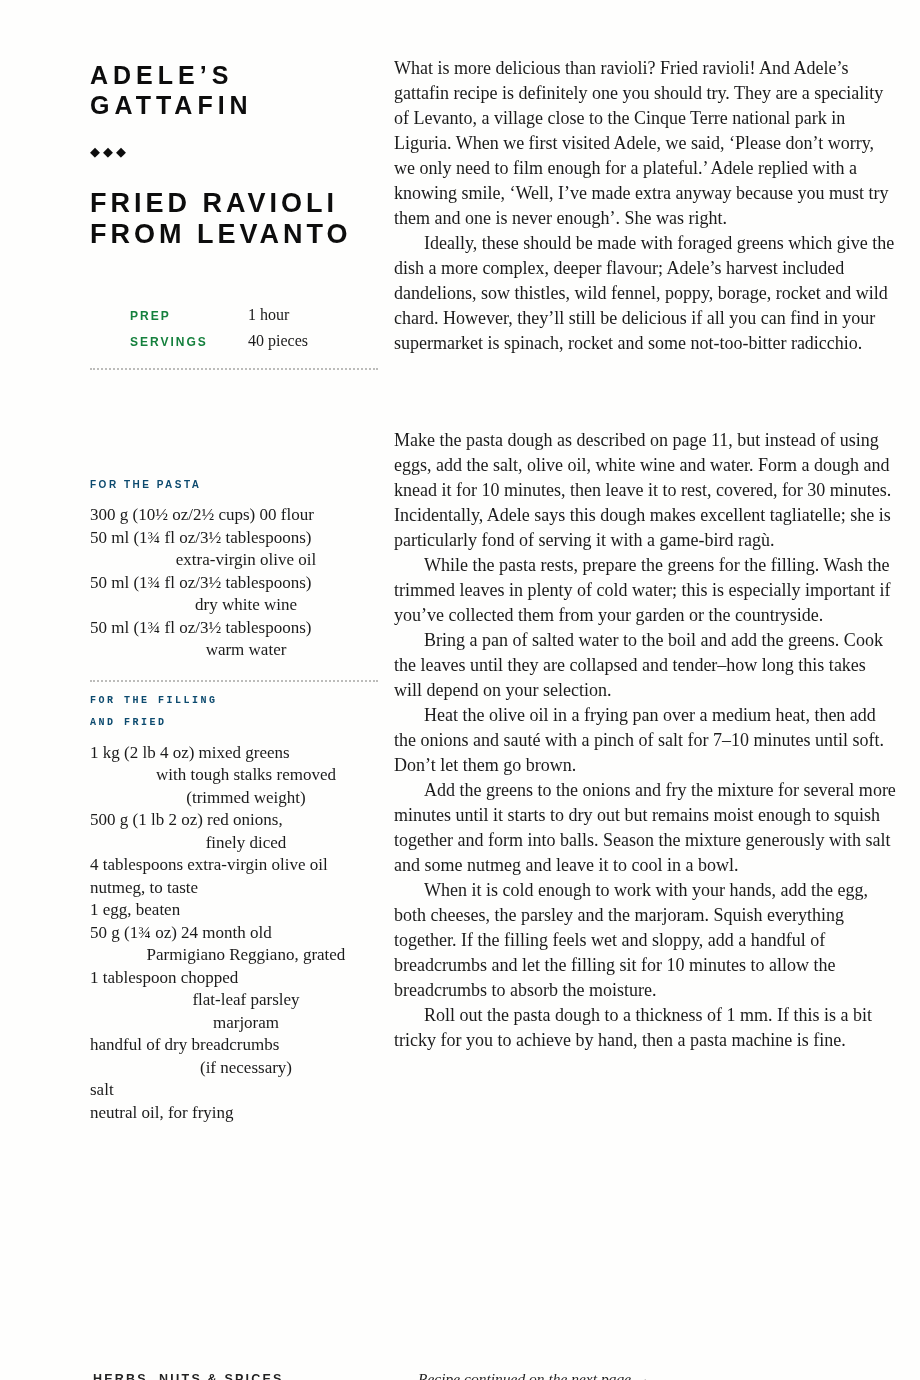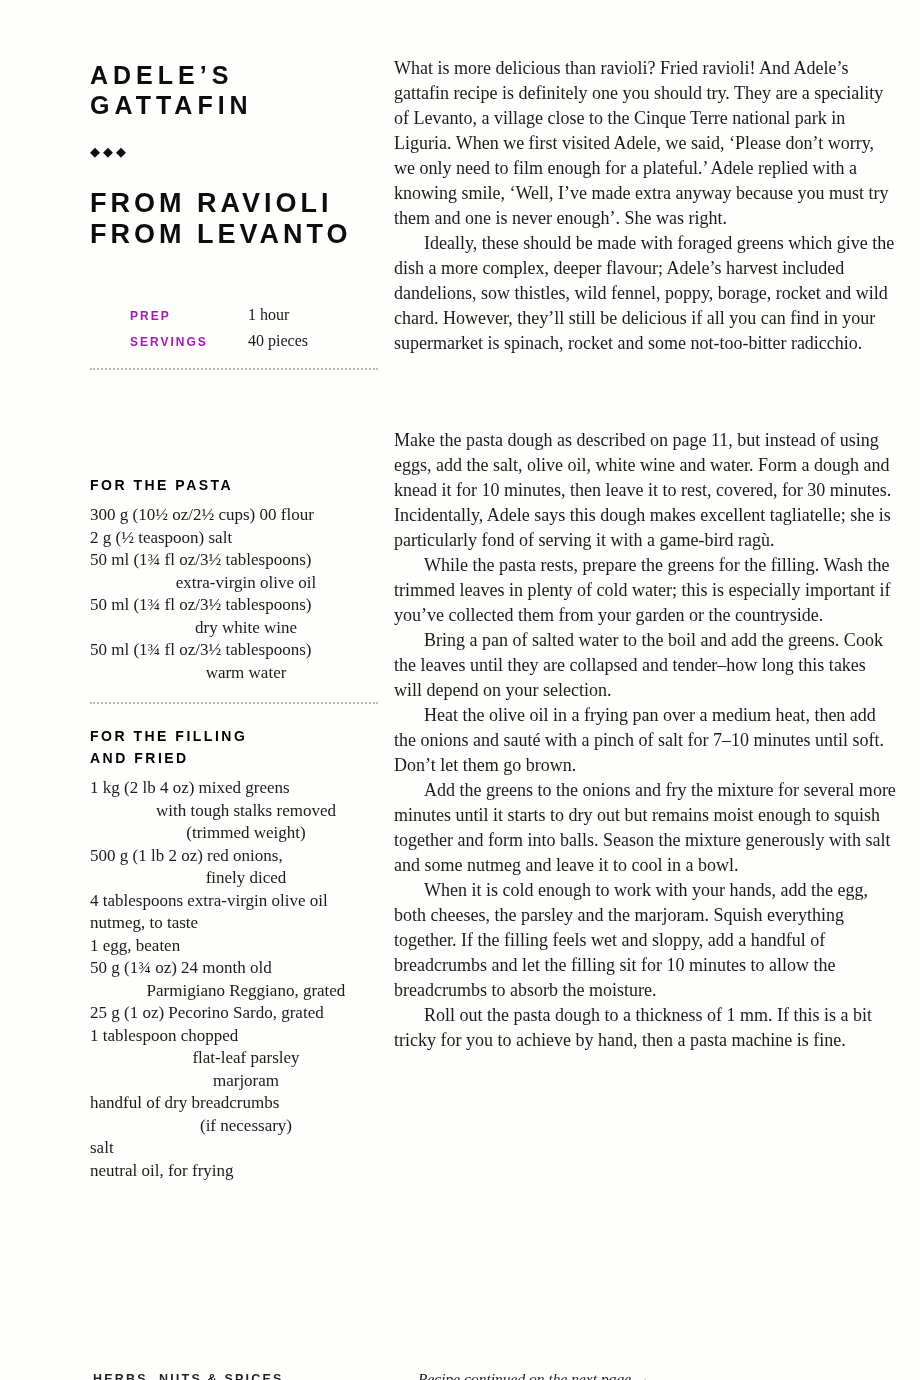--- a/index.html
+++ b/index.html
@@ -43,48 +43,48 @@
     margin-top:56px;
     padding-bottom:10px;
     border-bottom:2px dotted #bcbcba;
   }
   .meta-row{display:flex;align-items:baseline;height:26px;}
   .meta-label{
     width:118px;flex:0 0 118px;
     font-family:"Liberation Sans",sans-serif;
     font-weight:700;
     font-size:12px;letter-spacing:2px;
-    color:#a21caf;
+    color:#15803d;
     padding-left:40px;
   }
   .meta-value{
     font-family:"Liberation Serif",serif;
     font-size:16px;color:#1b1b1b;
   }
   .section-heading{
     font-family:"Liberation Sans",sans-serif;
     font-weight:700;
-    font-size:14px;line-height:22px;
+    font-size:10px;line-height:22px;
     letter-spacing:2.5px;
-    color:#000000;
+    color:#0c4a6e;
   }
   .pasta-section .section-heading{margin-top:104px;}
   .ing-list{
     margin-top:8px;
     font-family:"Liberation Serif",serif;
     font-size:17px;line-height:22.5px;
     color:#1b1b1b;
   }
   .ing{white-space:nowrap;}
   .ing.ind{padding-left:24px;text-align:center;}
   .rule{
     margin-top:18px;
     border-top:2px dotted #bcbcba;
   }
-  .filling-section .section-heading{margin-top:21px;}
+  .filling-section .section-heading{margin-top:8px;font-family:Liberation Mono, monospace;}
 
   
   .body-text{
     font-family:"Liberation Serif",serif;
     font-size:18px;line-height:25px;
     color:#1b1b1b;
     text-align:left;
   }
   .intro-block{margin-top:56px;}
   .method-block{margin-top:72px;}
@@ -115,40 +115,39 @@
   <div class="left-col">
 
     <div class="recipe-title">
       <div>ADELE’S</div>
       <div>GATTAFIN</div>
     </div>
 
     <div class="ornament">◆◆◆</div>
 
     <div class="recipe-subtitle">
-      <div>FROM RAVIOLI</div>
+      <div>FRIED RAVIOLI</div>
       <div>FROM LEVANTO</div>
     </div>
 
     <div class="meta">
       <div class="meta-row">
         <span class="meta-label">PREP</span>
         <span class="meta-value">1 hour</span>
       </div>
       <div class="meta-row">
         <span class="meta-label">SERVINGS</span>
         <span class="meta-value">40 pieces</span>
       </div>
     </div>
 
     <div class="pasta-section">
       <div class="section-heading">FOR THE PASTA</div>
       <div class="ing-list">
           <div class="ing">300 g (10½ oz/2½ cups) 00 flour</div>
-          <div class="ing">2 g (½ teaspoon) salt</div>
           <div class="ing">50 ml (1¾ fl oz/3½ tablespoons)</div>
           <div class="ing ind">extra-virgin olive oil</div>
           <div class="ing">50 ml (1¾ fl oz/3½ tablespoons)</div>
           <div class="ing ind">dry white wine</div>
           <div class="ing">50 ml (1¾ fl oz/3½ tablespoons)</div>
           <div class="ing ind">warm water</div>
         </div>
     </div>
 
     <div class="rule"></div>
@@ -162,21 +161,20 @@
           <div class="ing">1 kg (2 lb 4 oz) mixed greens</div>
           <div class="ing ind">with tough stalks removed</div>
           <div class="ing ind">(trimmed weight)</div>
           <div class="ing">500 g (1 lb 2 oz) red onions,</div>
           <div class="ing ind">finely diced</div>
           <div class="ing">4 tablespoons extra-virgin olive oil</div>
           <div class="ing">nutmeg, to taste</div>
           <div class="ing">1 egg, beaten</div>
           <div class="ing">50 g (1¾ oz) 24 month old</div>
           <div class="ing ind">Parmigiano Reggiano, grated</div>
-          <div class="ing">25 g (1 oz) Pecorino Sardo, grated</div>
           <div class="ing">1 tablespoon chopped</div>
           <div class="ing ind">flat-leaf parsley</div>
           <div class="ing ind">marjoram</div>
           <div class="ing">handful of dry breadcrumbs</div>
           <div class="ing ind">(if necessary)</div>
           <div class="ing">salt</div>
           <div class="ing">neutral oil, for frying</div>
         </div>
     </div>
 

